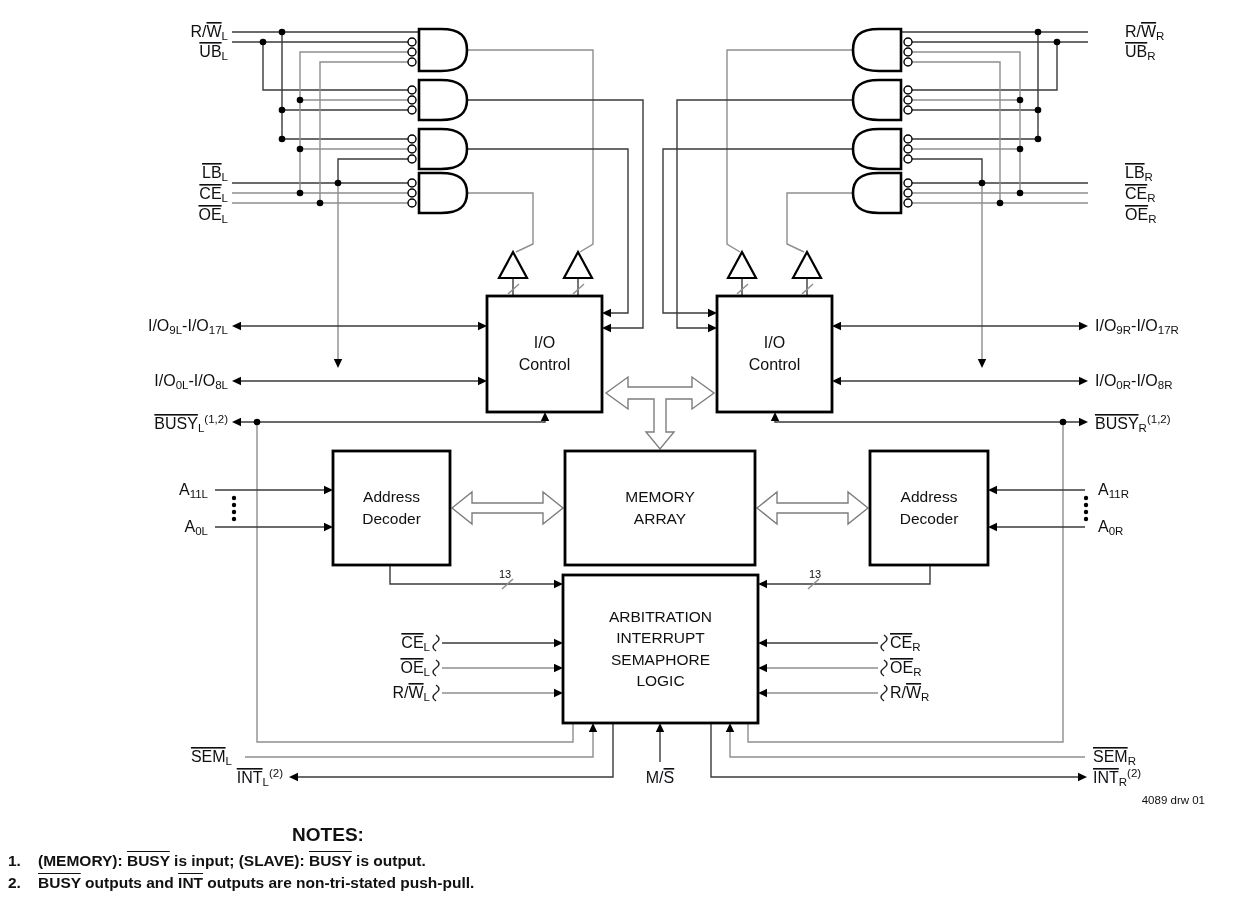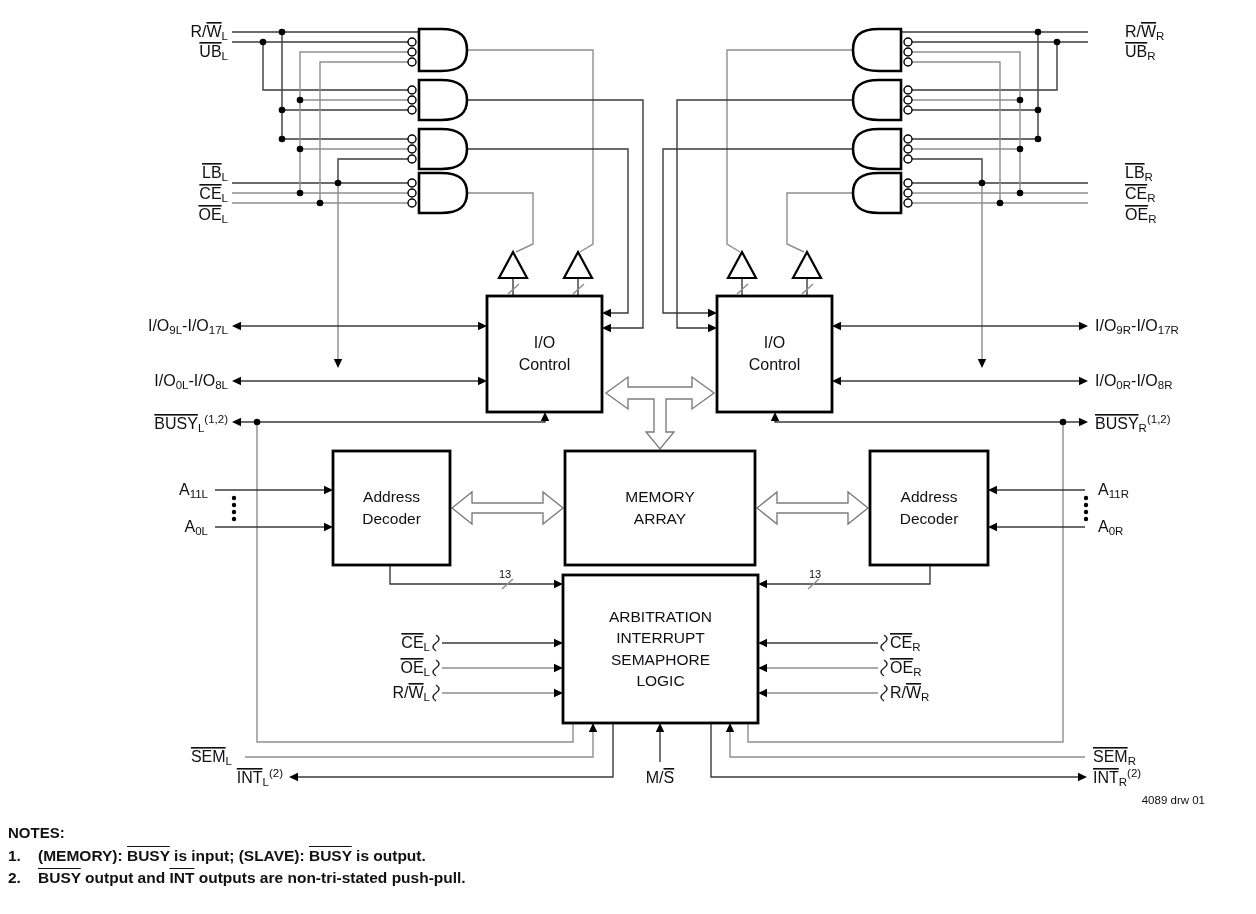--- a/index.html
+++ b/index.html
@@ -2,21 +2,21 @@
 <html><head>
 <meta charset="utf-8">
 <style>
   html,body{margin:0;padding:0;background:#ffffff;}
   #stage{position:relative;width:1256px;height:914px;background:#fff;overflow:hidden;
          font-family:"Liberation Sans",sans-serif;}
   svg{position:absolute;left:0;top:0;}
   svg text{font-family:"Liberation Sans",sans-serif;fill:#101014;}
   .ov{text-decoration:overline;text-decoration-thickness:1.2px;}
   .notes{position:absolute;left:8px;top:824px;width:640px;color:#111;}
-  .notes-title{font-size:15px;font-weight:700;margin-bottom:4px;}
+  .notes-title{font-size:19px;font-weight:700;margin-bottom:4px;text-align:center;}
   .note-item{display:flex;font-size:15.5px;font-weight:600;line-height:22px;}
   .note-item .num{width:30px;flex:0 0 30px;}
   .note-item .txt .ov{text-decoration:overline;text-decoration-thickness:1.3px;}
 </style>
 </head>
 <body>
 
 <div id="stage">
   <svg id="diagram-svg" width="1256" height="914" viewBox="0 0 1256 914">
       <path d="M232,32 H419" fill="none" stroke="#3a3a3a" stroke-width="1.4"></path>
@@ -255,17 +255,17 @@
     </svg>
   <div class="notes">
     <div class="notes-title"><span>NOTES:</span></div>
     <div id="notes-items">
         <div class="note-item">
           <span class="num">1.</span>
           <span class="txt"><span>(MEMORY): </span><span class="ov">BUSY</span><span> is input; (SLAVE): </span><span class="ov">BUSY</span><span> is output.</span></span>
         </div>
         <div class="note-item">
           <span class="num">2.</span>
-          <span class="txt"><span class="ov">BUSY</span><span> output and </span><span class="ov">INT</span><span> outputs are non-tri-stated push-pull.</span></span>
+          <span class="txt"><span class="ov">BUSY</span><span> outputs and </span><span class="ov">INT</span><span> outputs are non-tri-stated push-pull.</span></span>
         </div>
       </div>
   </div>
 </div>
 
 </body></html>

